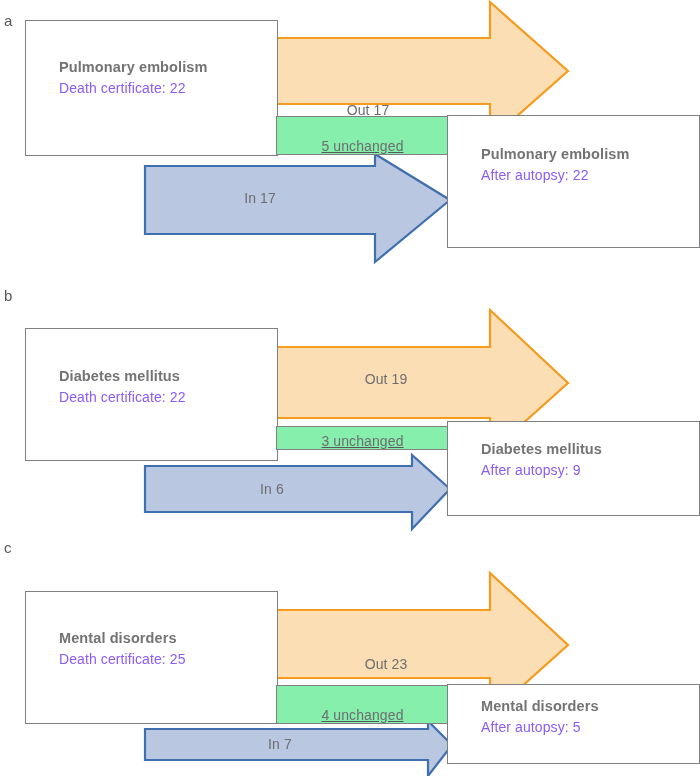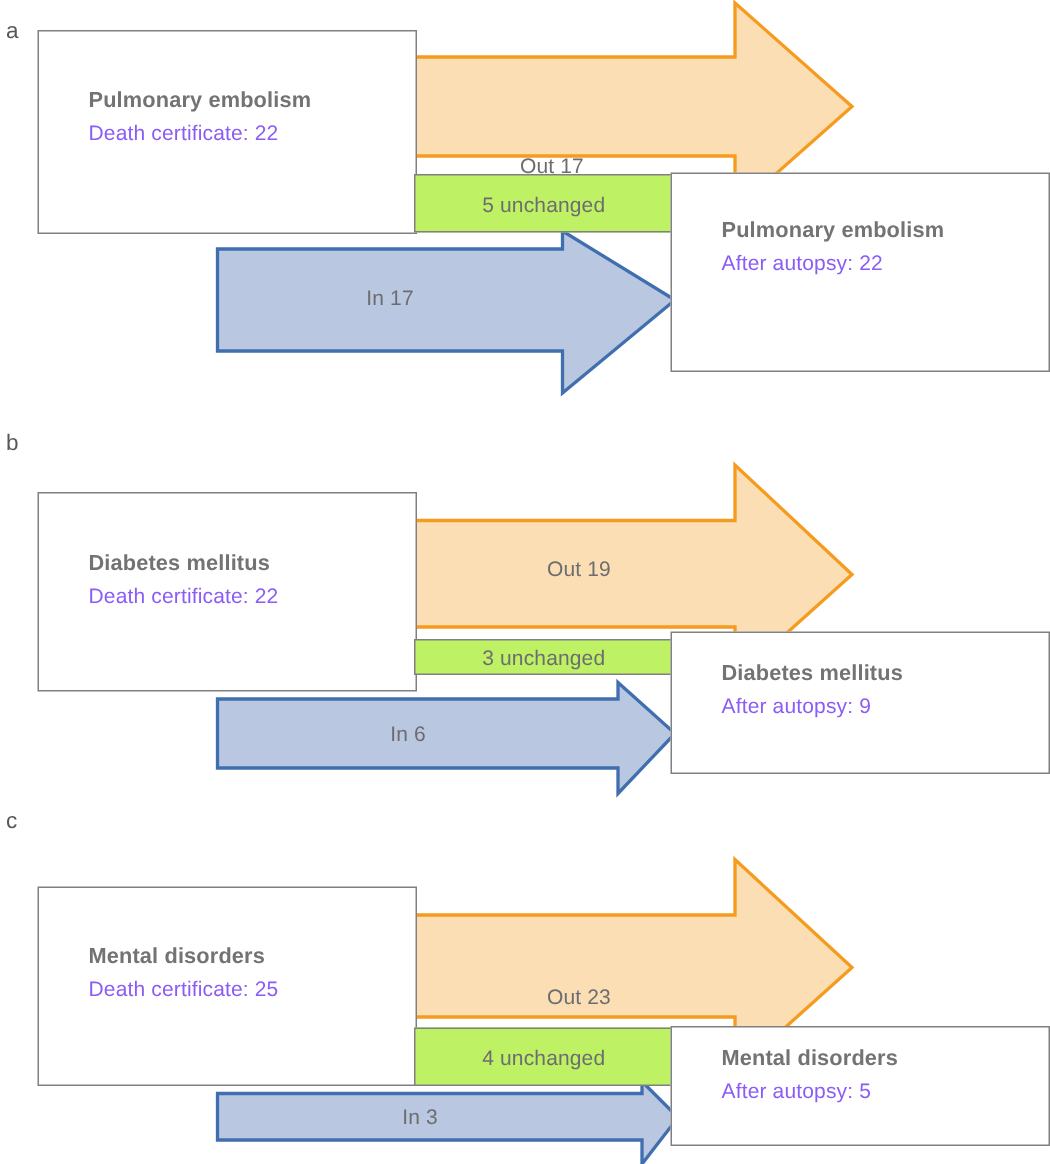--- a/index.html
+++ b/index.html
@@ -60,25 +60,26 @@
     font-size: 14px;
     font-weight: normal;
     color: #8b5cf6;
     letter-spacing: 0.1px;
     line-height: 1.45;
     white-space: nowrap;
   }
   .unchanged-box {
     position: absolute;
     box-sizing: border-box;
-    background: #bef264;
+    background: #86efac;
     border: 1.4px solid #808083;
     display: flex;
-    align-items: center;
+    align-items: flex-end;
     justify-content: center;
+    text-decoration: underline;
   }
   .unchanged-label {
     font-size: 14px;
     color: #6d6d70;
     letter-spacing: 0.1px;
     white-space: nowrap;
   }
   .flow-label {
     position: absolute;
     font-size: 14px;
@@ -168,14 +169,14 @@
     <span class="unchanged-label">4 unchanged</span>
   </div>
 
   <div class="node-box" style="left:447px; top:684px; width:253px; height:80px;"></div>
   <div class="node-text" style="left:447px; top:696px; width:253px;">
     <div class="node-title">Mental disorders</div>
     <div class="node-sub">After autopsy: 5</div>
   </div>
 
   <div class="flow-label" style="left:336px; top:656px; width:100px;">Out 23</div>
-  <div class="flow-label" style="left:230px; top:736px; width:100px;">In 3</div>
+  <div class="flow-label" style="left:230px; top:736px; width:100px;">In 7</div>
 </div>
 
 </body></html>

